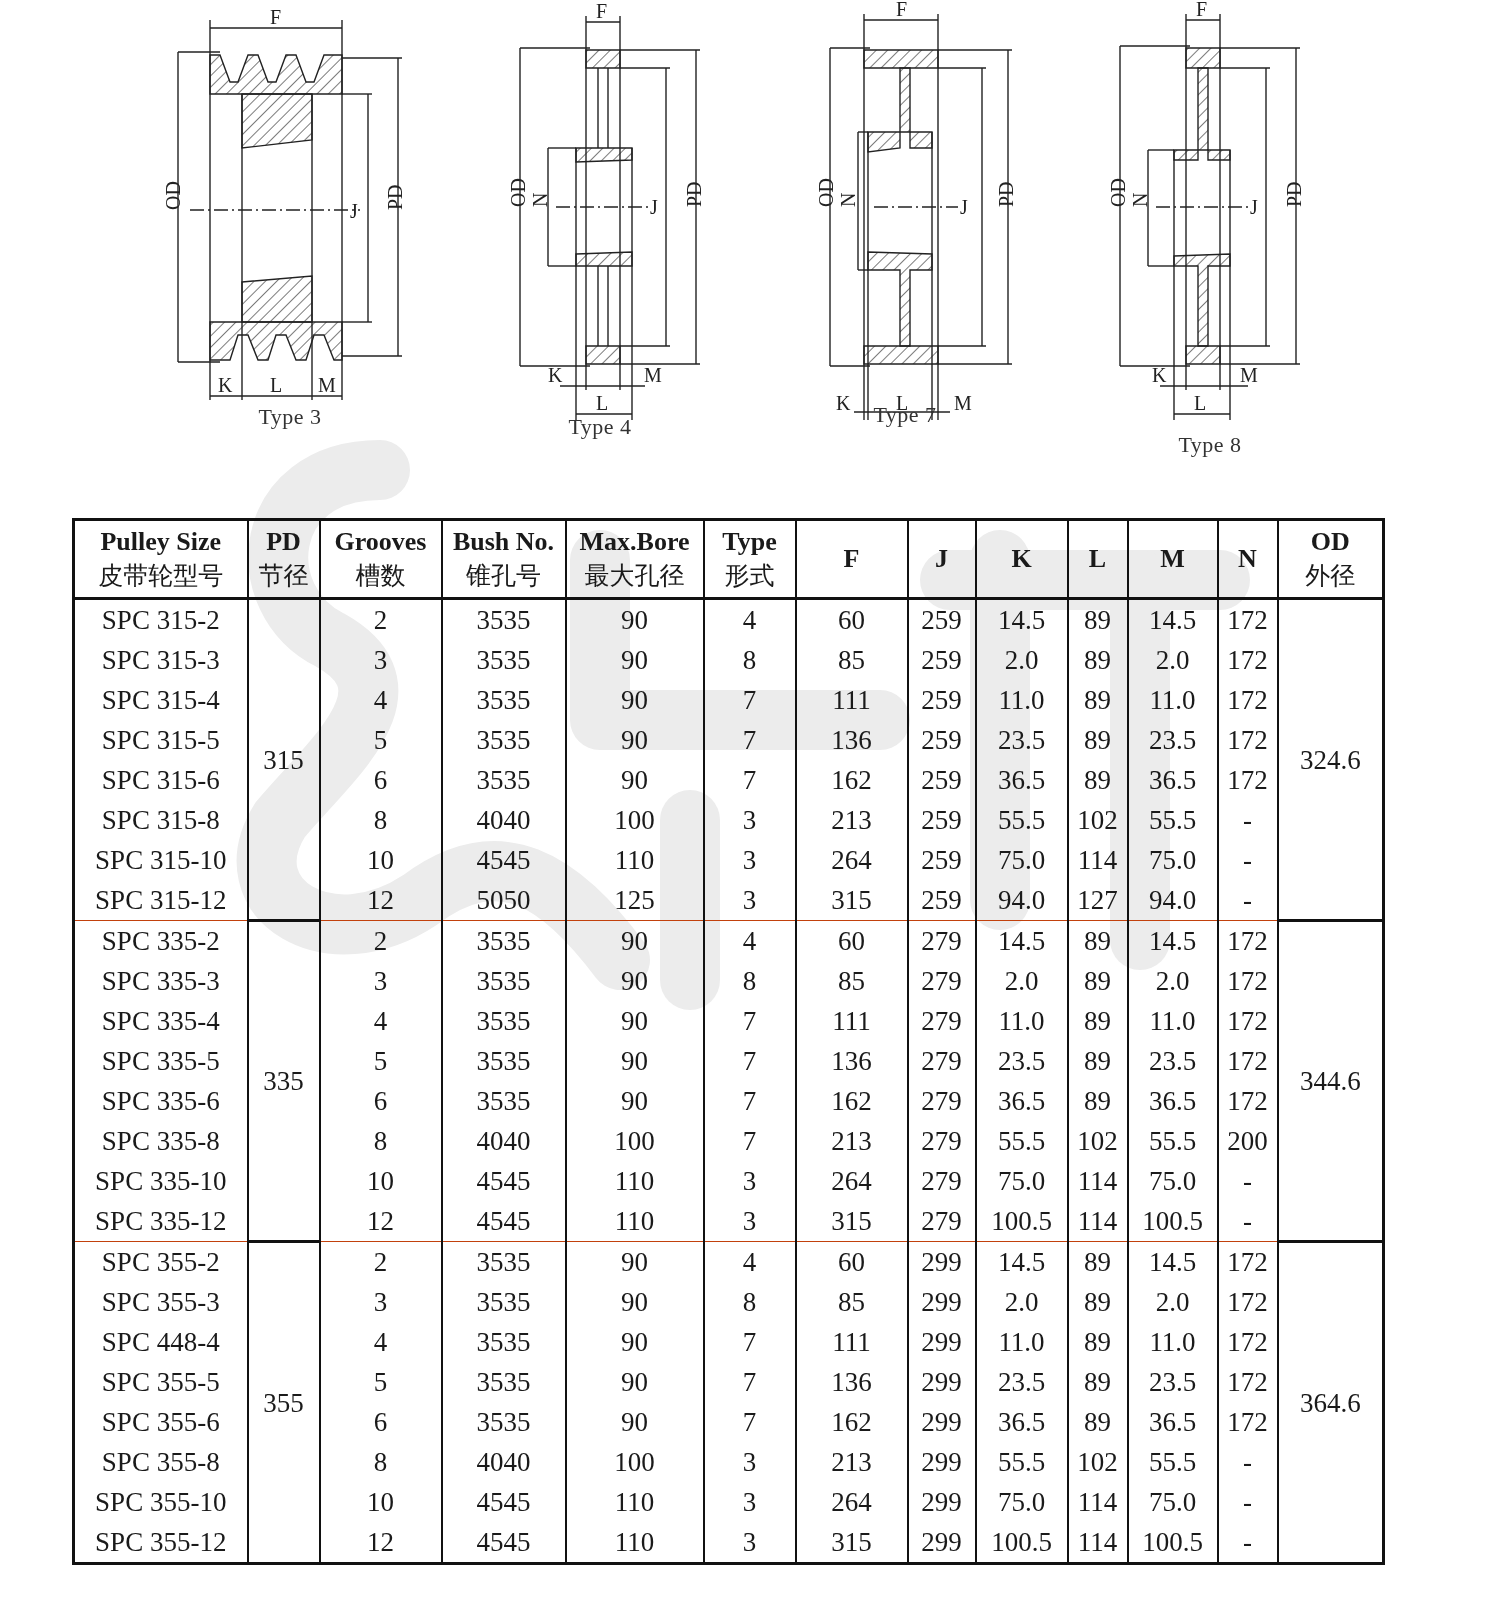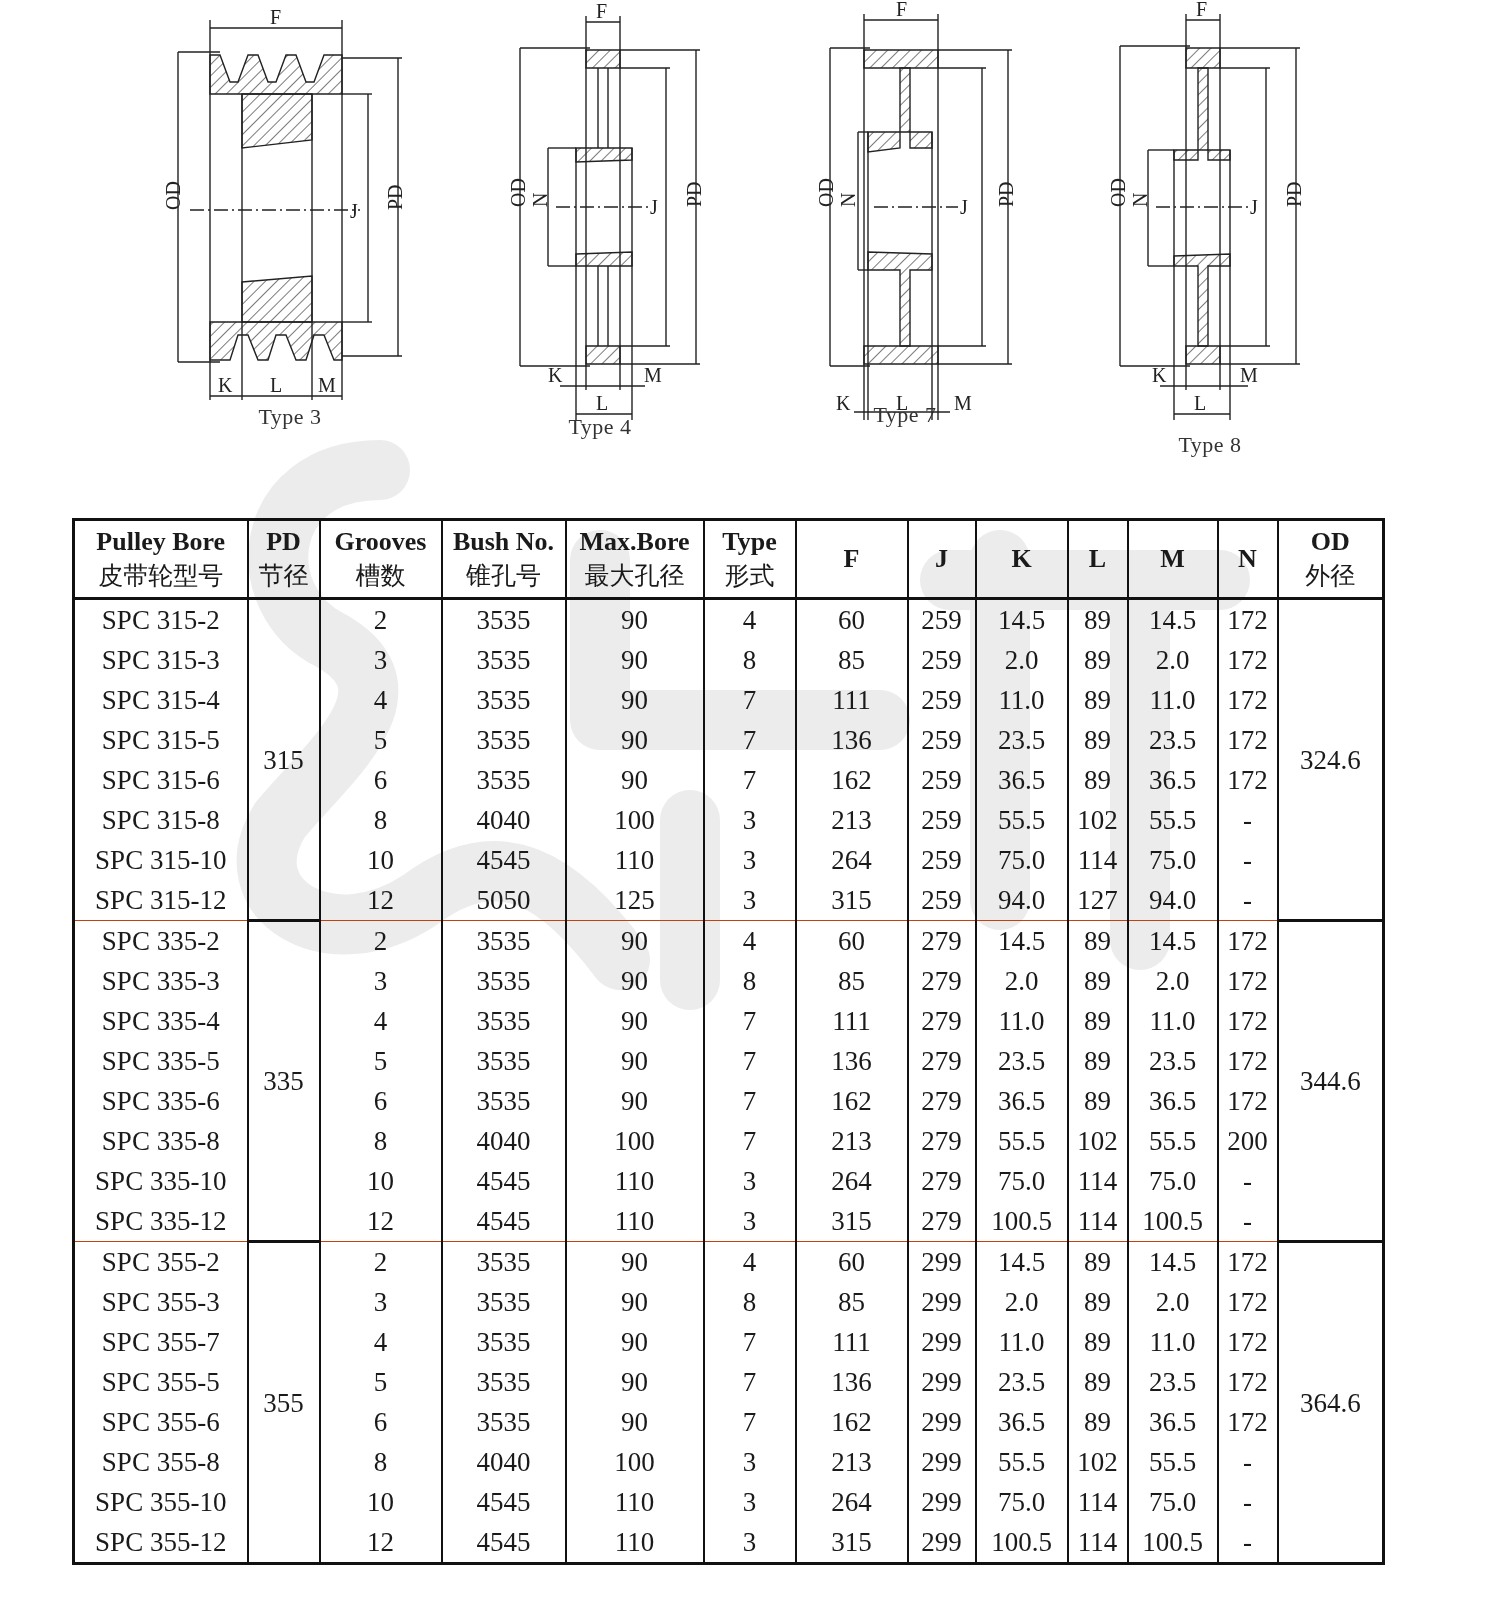--- a/index.html
+++ b/index.html
@@ -239,21 +239,21 @@
         <col style="width:112px">
         <col style="width:68px">
       <col style="width:92px">
         <col style="width:60px">
         <col style="width:90px">
         <col style="width:60px">
       <col style="width:106px">
     </colgroup>
     <thead>
       <tr id="header-row">
-          <th><span>Pulley Bore</span><span class="cn">皮带轮型号</span></th>
+          <th><span>Pulley Size</span><span class="cn">皮带轮型号</span></th>
           <th><span>PD</span><span class="cn">节径</span></th>
           <th><span>Grooves</span><span class="cn">槽数</span></th>
           <th><span>Bush No.</span><span class="cn">锥孔号</span></th>
           <th><span>Max.Bore</span><span class="cn">最大孔径</span></th>
           <th><span>Type</span><span class="cn">形式</span></th>
           <th>
             <span style="display: block;">F</span>
           </th>
           <th>
             <span style="display: block;">J</span>
@@ -508,21 +508,21 @@
           <td>90</td>
           <td>8</td>
           <td>85</td>
           <td>299</td>
           <td>2.0</td>
           <td>89</td>
           <td>2.0</td>
           <td>172</td>
         </tr>
         <tr>
-          <td>SPC 355-7</td>
+          <td>SPC 448-4</td>
           <td>4</td>
           <td>3535</td>
           <td>90</td>
           <td>7</td>
           <td>111</td>
           <td>299</td>
           <td>11.0</td>
           <td>89</td>
           <td>11.0</td>
           <td>172</td>

